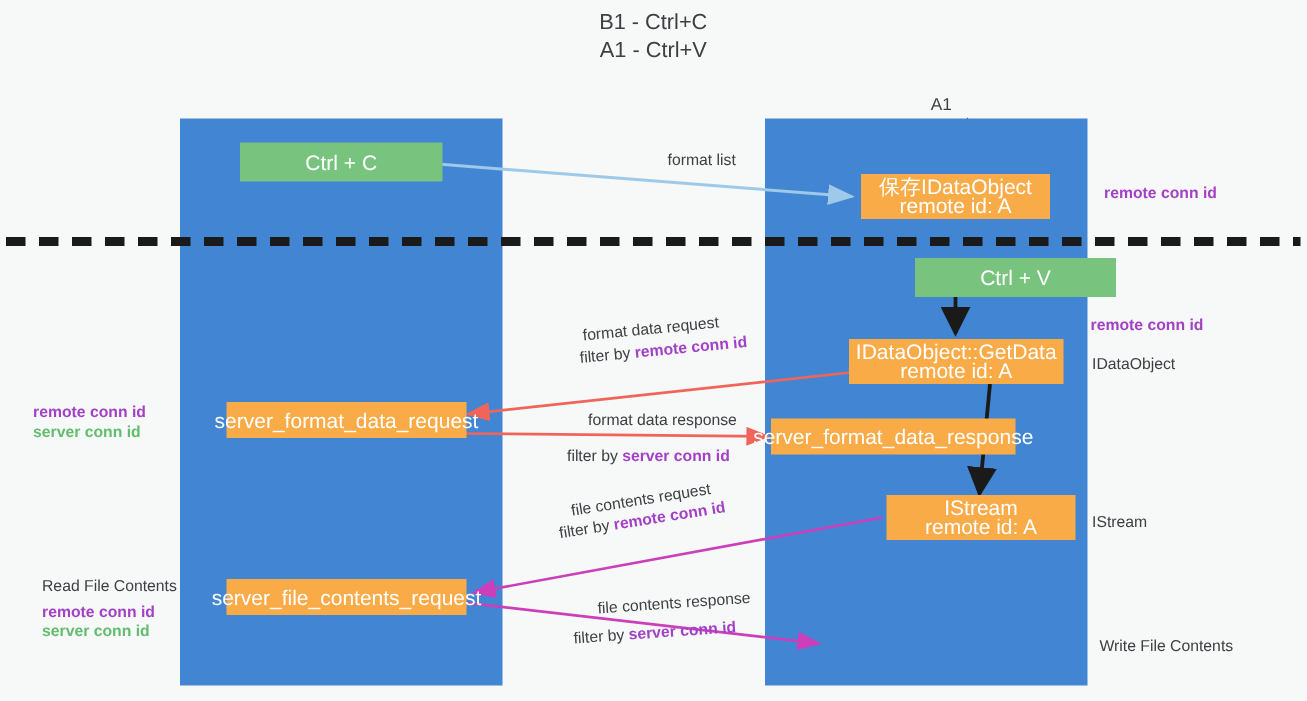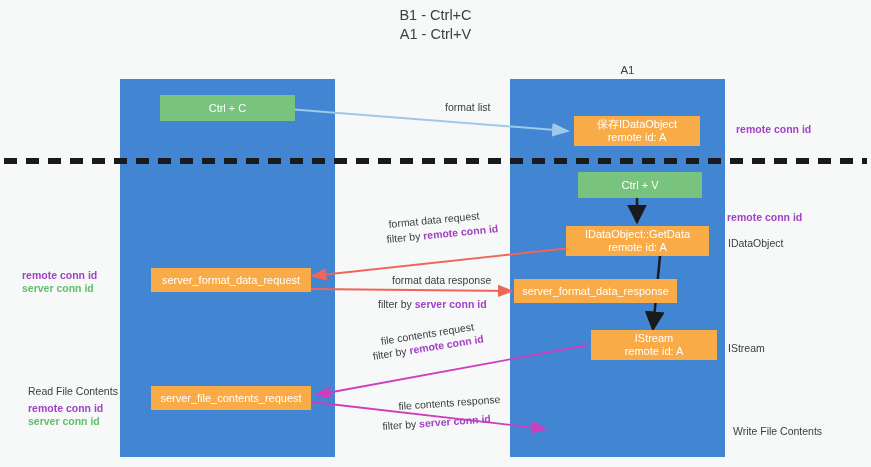--- a/index.html
+++ b/index.html
@@ -11,21 +11,21 @@
     position:relative;
   }
   #stage{position:absolute;left:0;top:0;width:871px;height:467px;}
 
   .col{position:absolute;background:#4285d3;}
   .coltitle{position:absolute;text-align:center;color:#3c4043;font-size:11.5px;line-height:13px;}
 
   .node{
     position:absolute;box-sizing:border-box;
     display:flex;align-items:center;justify-content:center;
-    text-align:center;color:#ffffff;font-size:11px;line-height:13px;
+    text-align:center;color:#ffffff;font-size:14px;line-height:13px;
     padding:2px 4px;
   }
   .green{background:#78c47f;}
   .orange{background:#f9ab48;}
 
   .lbl{position:absolute;font-size:10.5px;line-height:13px;color:#3c4043;white-space:nowrap;}
   .purple{color:#a341c6;font-weight:bold;}
   .green-t{color:#63bd6e;font-weight:bold;}
   .plain{color:#3c4043;}
   .title{
@@ -88,21 +88,21 @@
 
   <div class="node green" style="left:160px;top:95px;width:135px;height:26px;">
     <span>Ctrl + C</span>
   </div>
 
   <div class="node orange" style="left:574px;top:116px;width:126px;height:30px;flex-direction:column;">
     <span>保存IDataObject</span>
     <span>remote id: A</span>
   </div>
 
-  <div class="node green" style="left:578px;top:172px;width:124px;height:26px;">
+  <div class="node green" style="left:610px;top:172px;width:134px;height:26px;">
     <span>Ctrl + V</span>
   </div>
 
   <div class="node orange" style="left:566px;top:226px;width:143px;height:30px;flex-direction:column;">
     <span>IDataObject::GetData</span>
     <span>remote id: A</span>
   </div>
 
   <div class="node orange" style="left:151px;top:268px;width:160px;height:24px;">
     <span>server_format_data_request</span>

